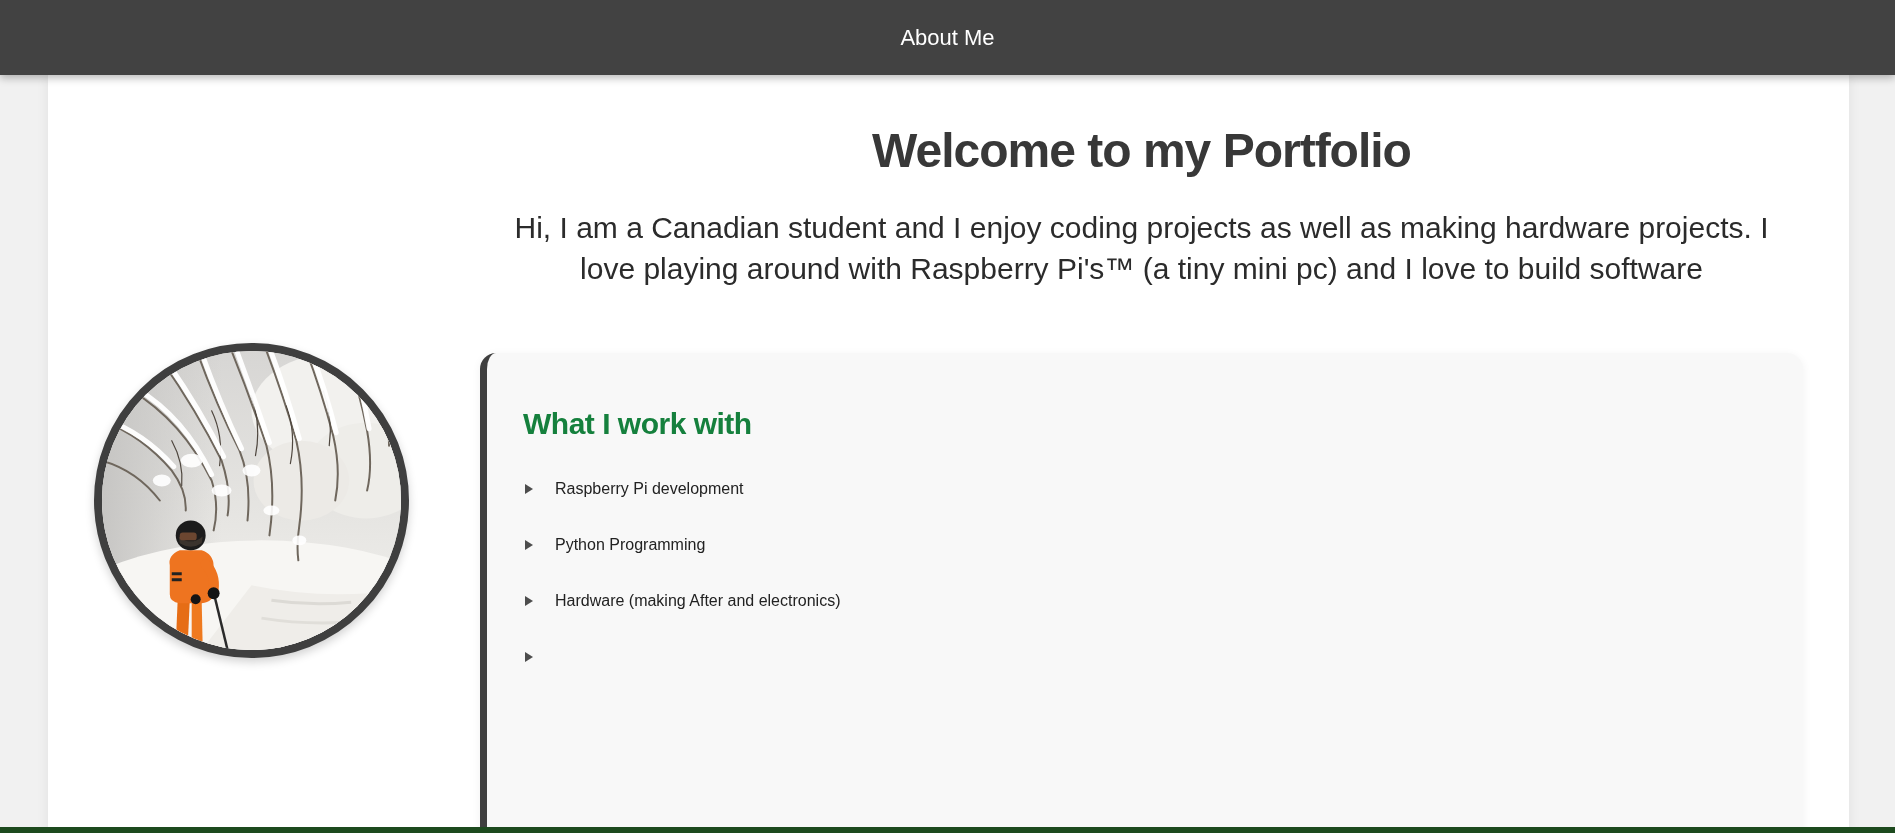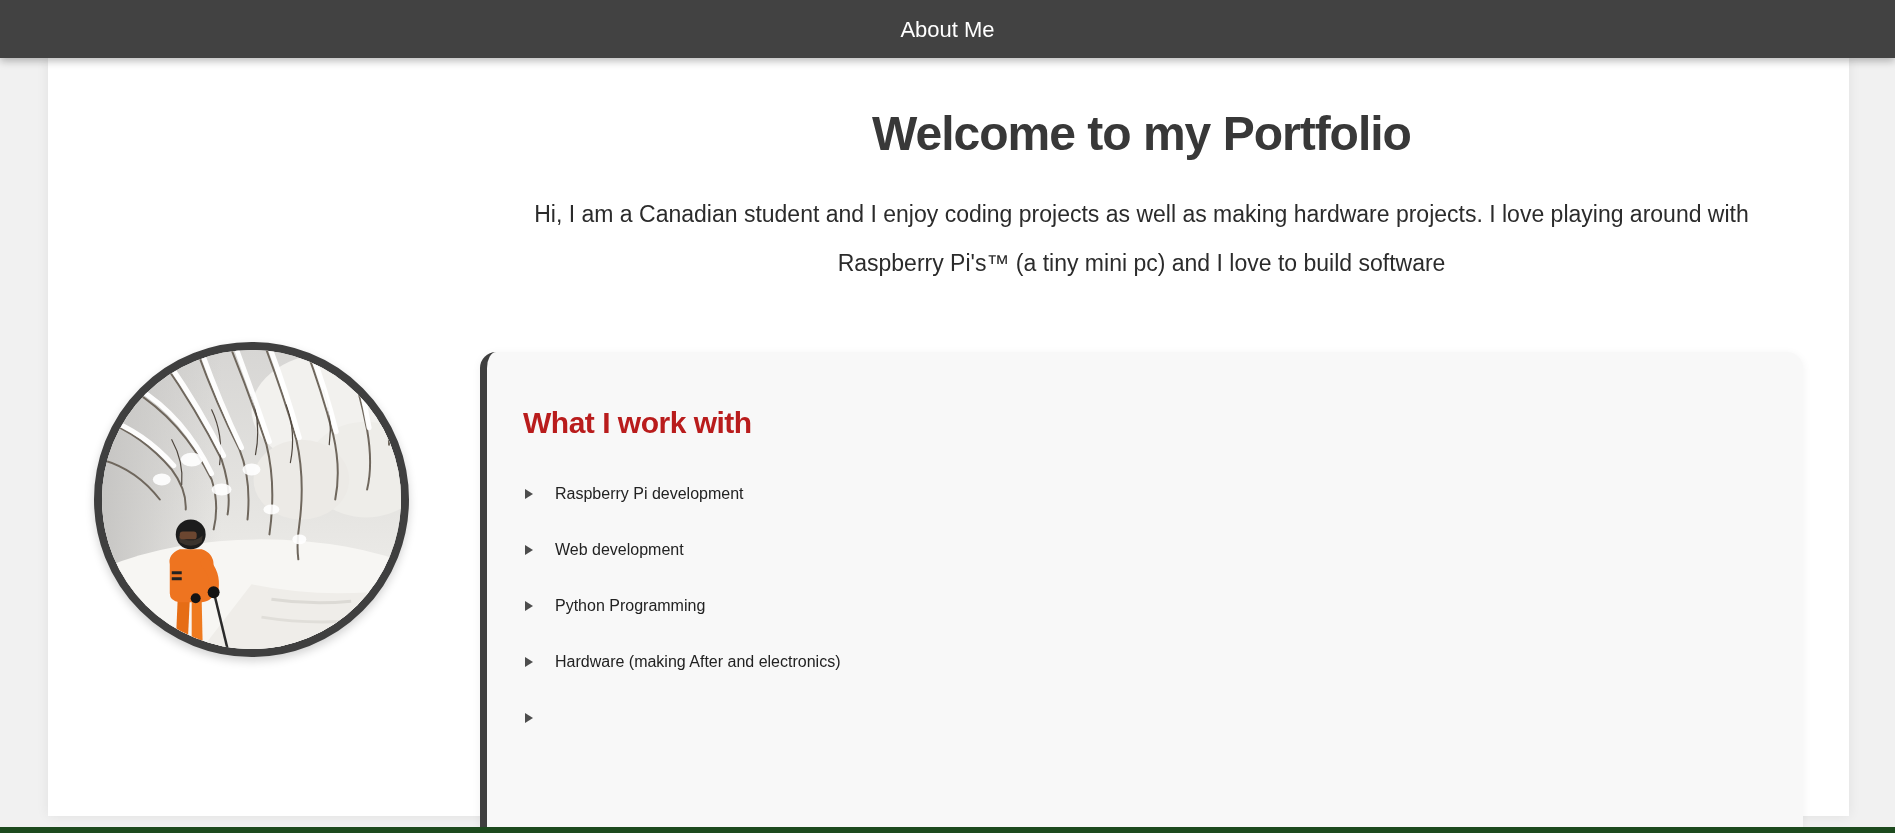--- a/index.html
+++ b/index.html
@@ -5,21 +5,21 @@
   html,body{margin:0;padding:0;}
   body{
     width:1895px;height:833px;overflow:hidden;
     background:#f1f1f1;
     font-family:"Liberation Sans",sans-serif;
     color:#2b2b2b;
   }
   
   .navbar{
     position:relative;z-index:5;
-    height:58px;width:100%;
+    height:75px;width:100%;
     background:#424242;
     display:flex;align-items:center;justify-content:center;
     box-shadow:0 3px 8px rgba(0,0,0,0.28);
   }
   .nav-link{
     color:#ffffff;font-size:22px;line-height:75px;
     padding:0 30px;cursor:pointer;text-decoration:none;white-space:nowrap;
   }
   
   .sheet{
@@ -34,21 +34,21 @@
   
   .hero{ margin-left:386px; text-align:center; }
   .hero h1{
     margin:0;padding-top:36px;
     font-size:48px;line-height:80px;font-weight:800;
     color:#383838;letter-spacing:-1px;
   }
   .hero p{
     margin:16px auto 12px;
     max-width:1260px;
-    font-size:23px;line-height:49px;color:#2b2b2b;
+    font-size:30px;line-height:41px;color:#2b2b2b;
   }
   
   .row{ display:flex; margin-top:54px; }
   .avatar-wrap{ flex:none; width:315px; }
   .avatar{
     width:299px;height:299px;border-radius:50%;
     border:8px solid #3f3f3f;overflow:hidden;
     box-shadow:0 4px 10px rgba(0,0,0,0.18);
     background:#e9e8e6;
   }
@@ -58,22 +58,22 @@
     flex:1;margin-left:71px;margin-top:10px;
     background:#f8f8f8;
     border-left:7px solid #3f3f3f;
     border-radius:16px;
     box-shadow:0 2px 10px rgba(0,0,0,0.06);
     padding:54px 40px 40px 36px;
     min-height:520px;
     box-sizing:border-box;
   }
   .card h2{
-    margin:0 0 26px 0;
-    font-size:30px;font-weight:800;color:#b91c1c;letter-spacing:-0.5px;
+    margin:0 0 20px 0;
+    font-size:30px;font-weight:800;color:#15803d;letter-spacing:-0.5px;
   }
   .work-list{ list-style:none;margin:0;padding:0; }
   .work-list li{
     display:flex;align-items:center;
     height:56px;font-size:16px;color:#222222;
   }
   .tri{
     flex:none;width:0;height:0;margin:0 22px 0 2px;
     border-left:8px solid #4d4d4d;
     border-top:5px solid transparent;
@@ -194,24 +194,20 @@
 
     <section class="card">
       <h2>What I work with</h2>
       <ul class="work-list">
         <li>
           <span class="tri"></span>
           <span>Raspberry Pi development</span>
         </li>
         <li>
           <span class="tri"></span>
-          <span>Web development</span>
-        </li>
-        <li>
-          <span class="tri"></span>
           <span>Python Programming</span>
         </li>
         <li>
           <span class="tri"></span>
           <span>Hardware (making After and electronics)</span>
         </li>
         <li>
           <span class="tri"></span>
         </li>
       </ul>

